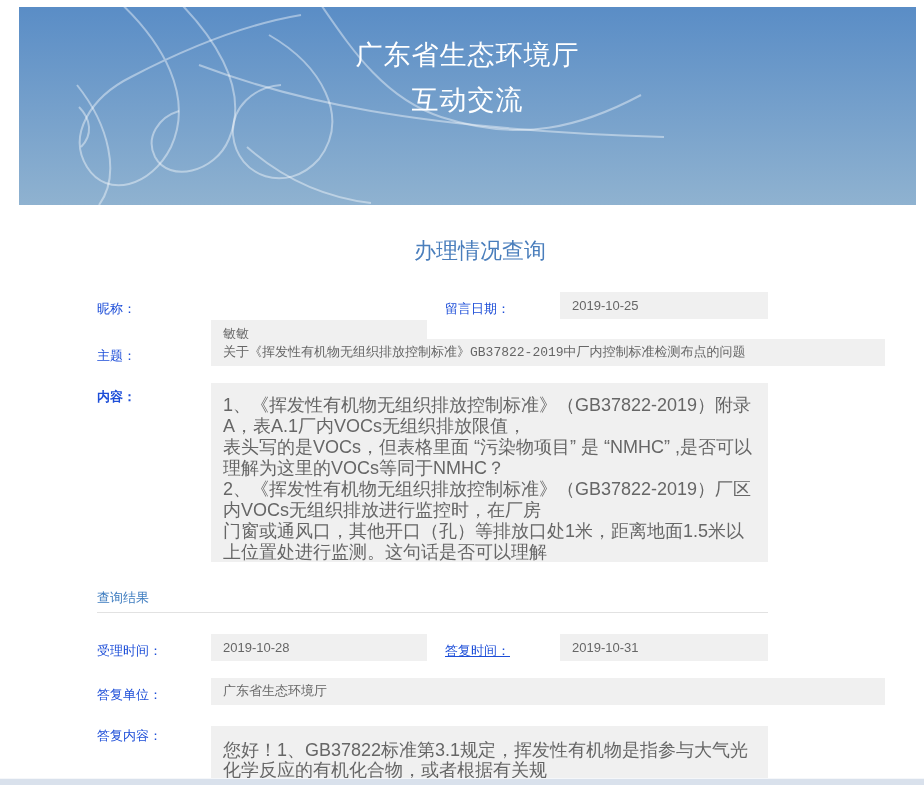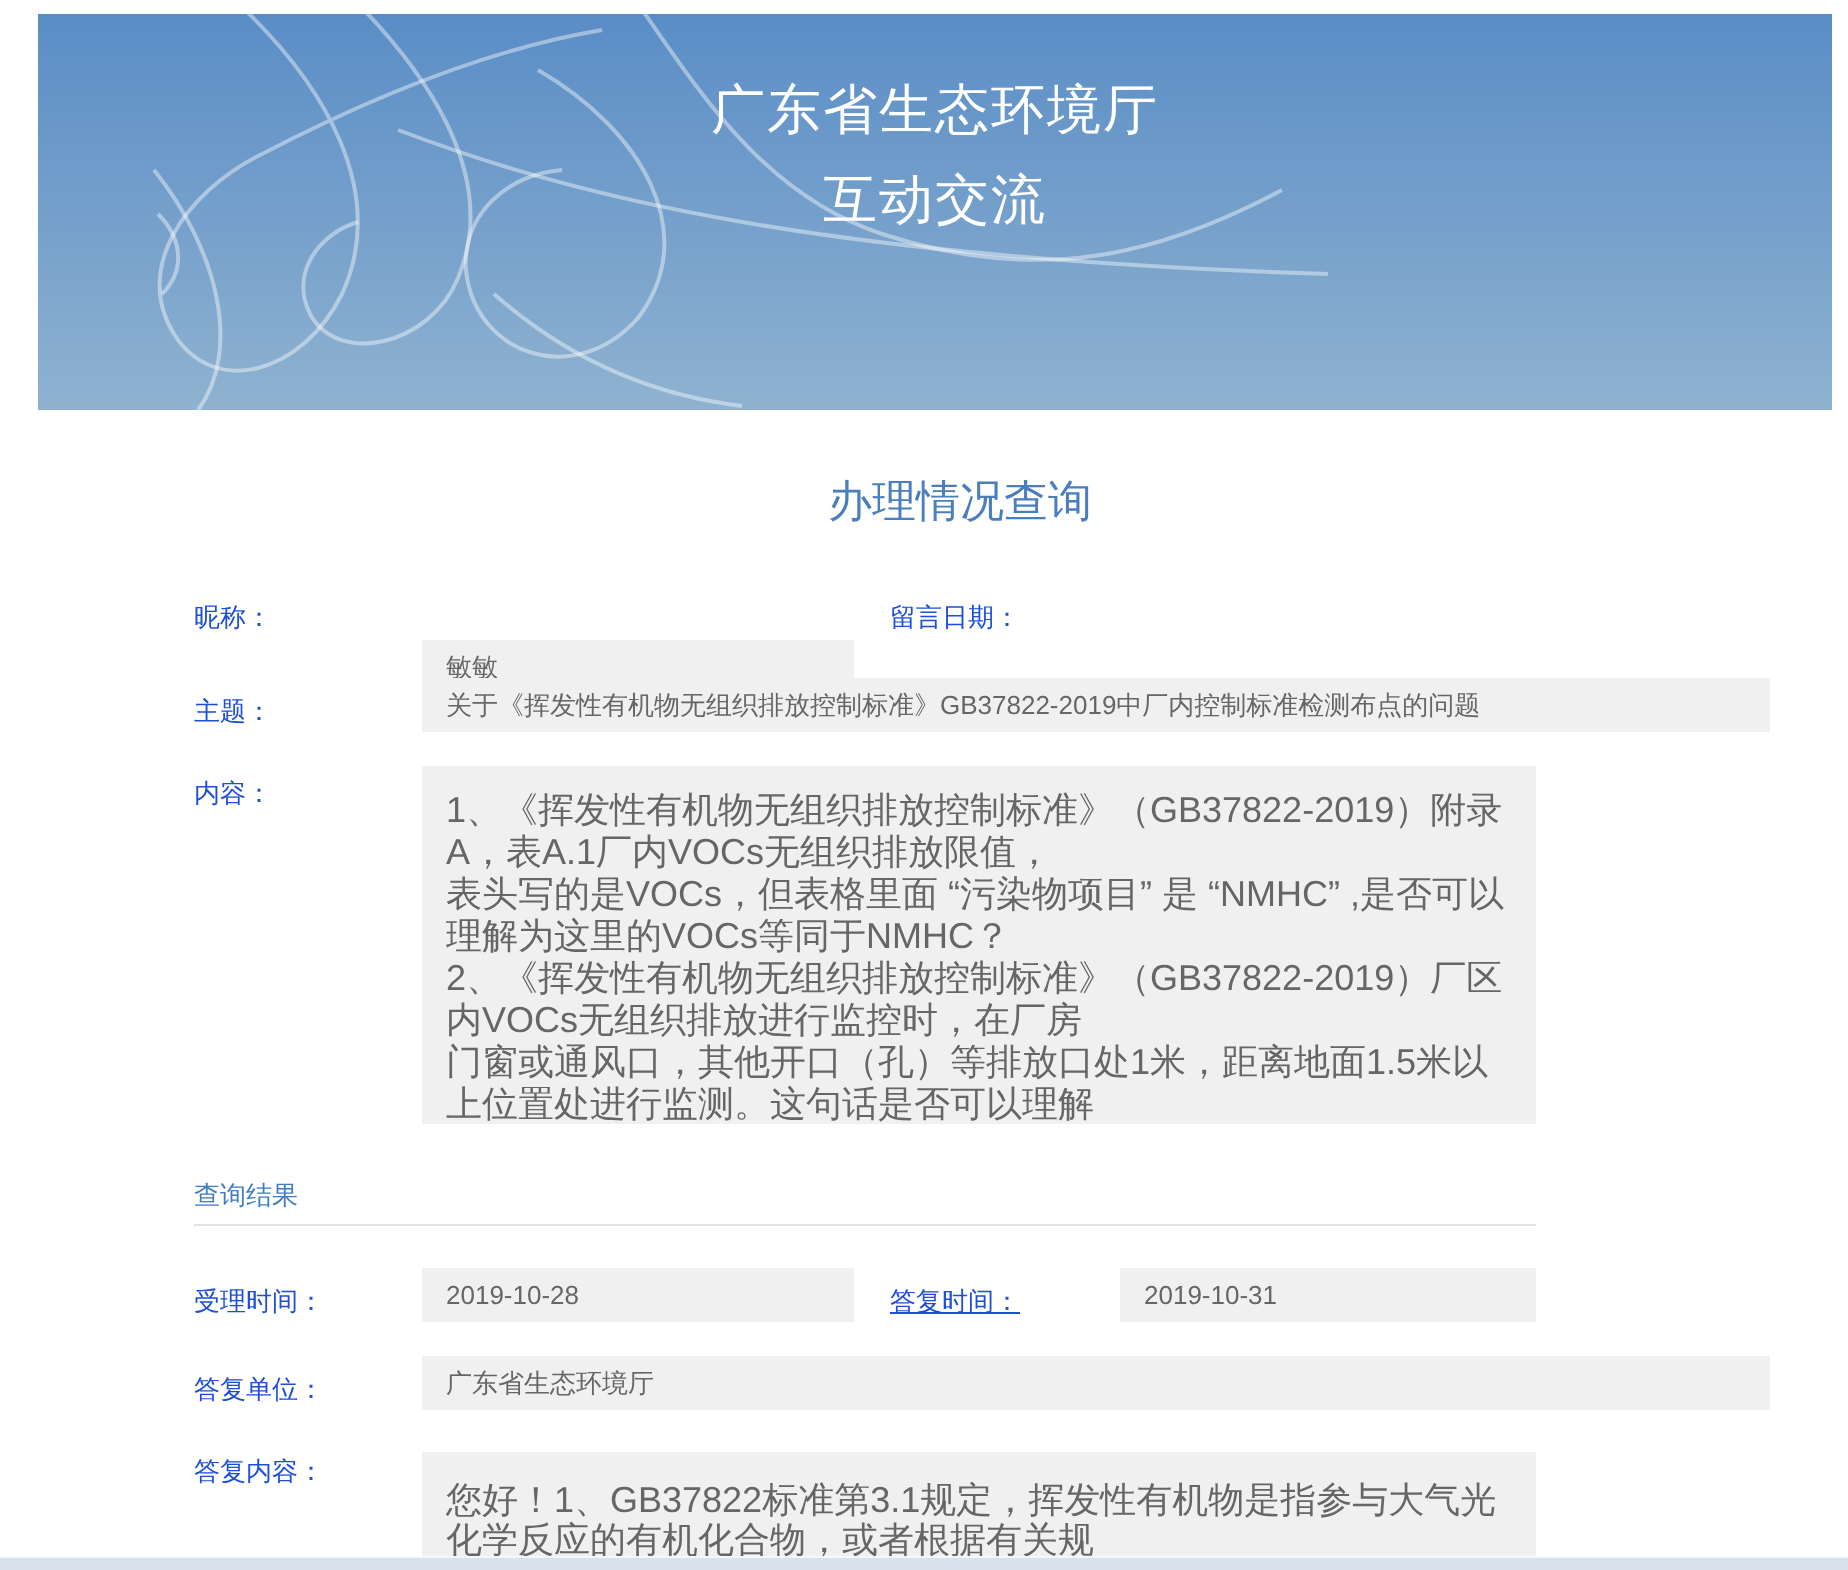--- a/index.html
+++ b/index.html
@@ -40,21 +40,21 @@
   .field {
     position: absolute;
     background: #f0f0f0;
     font-size: 13px; color: #666;
     line-height: 27px;
     padding: 0 12px;
     overflow: hidden; white-space: nowrap;
   }
   .field.small  { width: 216px; height: 27px; }
   .field.small2 { width: 208px; height: 27px; }
-  .field.wide   { width: 674px; height: 27px; }
+  .field.wide   { width: 674px; height: 27px; font-family: Liberation Mono, monospace; }
   .area {
     position: absolute; left: 211px;
     width: 557px;
     background: #f0f0f0;
     font-size: 18px; color: #666;
     line-height: 21px;
     padding: 12px 12px 0 12px;
     white-space: pre-line;
     overflow: hidden;
   }
@@ -101,25 +101,26 @@
       <div class="banner-line">广东省生态环境厅</div>
       <div class="banner-line">互动交流</div>
     </div>
   </div>
 
   <div class="section-title">办理情况查询</div>
 
   <div class="lbl" style="left:97px; top:300px;">昵称：</div>
   <div class="field small" style="left:211px; top:292px;margin-top:28px;">敏敏</div>
   <div class="lbl" style="left:445px; top:300px;">留言日期：</div>
+  <div class="field small2" style="left:560px; top:292px;">2019-10-25</div>
 
   <div class="lbl" style="left:97px; top:347px;">主题：</div>
   <div class="field wide" style="left:211px; top:339px;">关于《挥发性有机物无组织排放控制标准》GB37822-2019中厂内控制标准检测布点的问题</div>
 
-  <div class="lbl" style="left:97px; top:388px;">内容：</div>
+  <div class="lbl" style="left:97px; top:388px;font-weight:bold;">内容：</div>
   <div class="area" style="top:383px; height:179px;">1、《挥发性有机物无组织排放控制标准》（GB37822-2019）附录A，表A.1厂内VOCs无组织排放限值，
 表头写的是VOCs，但表格里面 “污染物项目” 是 “NMHC” ,是否可以理解为这里的VOCs等同于NMHC？
 2、《挥发性有机物无组织排放控制标准》（GB37822-2019）厂区内VOCs无组织排放进行监控时，在厂房
 门窗或通风口，其他开口（孔）等排放口处1米，距离地面1.5米以上位置处进行监测。这句话是否可以理解
 为 “在现场布设监测点时，找到逸散到空气中VOCs最高浓度点位置，按照无组织规范进行布置点位，
 即 “上风向参照点布设1个点，下风向监控点最少布设3个点？还是仅仅只需要在窗口或通风口、开口（孔）
 外布点，不需要分上下风向？</div>
 
   <div class="result-caption" style="color: rgb(63, 125, 192); text-align: right;">查询结果</div>
   <div class="divider"></div>

